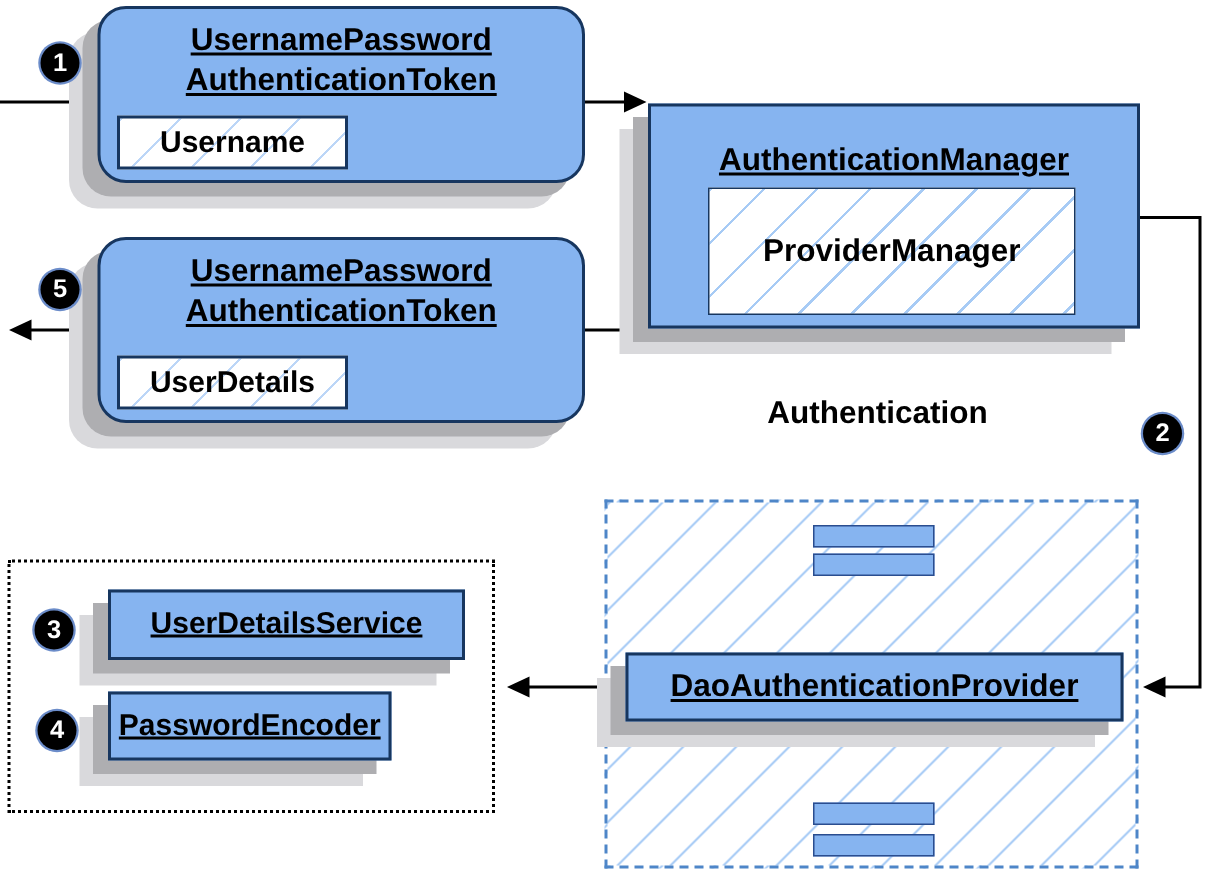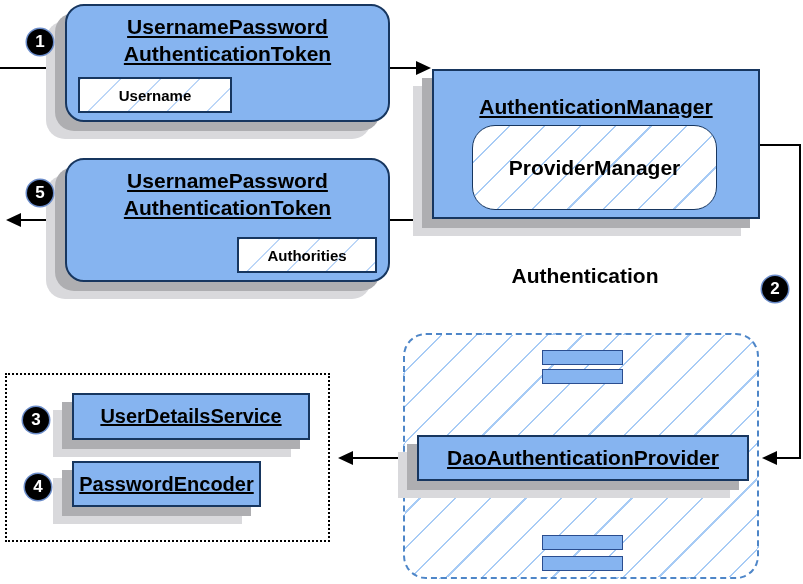--- a/index.html
+++ b/index.html
@@ -28,30 +28,29 @@
     border:2px solid var(--box-border);
     box-shadow:-10px 9px 0 var(--shadow-dark), -19px 17px 0 var(--shadow-light);
     z-index:3;
     text-decoration:underline;
   }
   .token{border-radius:19px;border-width:2.5px;}
   .token-title{text-align:center;font-size:21px;line-height:27px;padding-top:7px;}
   .hatch{
     background-color:#fff;
     background-image:repeating-linear-gradient(135deg,var(--hatch-line) 0 1.6px,transparent 1.6px 25px);
-    border-radius:23px;
   }
   .hatch-light{
     background-color:#fff;
     background-image:repeating-linear-gradient(135deg,var(--hatch-line-light) 0 1.4px,transparent 1.4px 28px);
   }
   .field{
     border:2.5px solid var(--box-border);
     display:flex;align-items:center;justify-content:center;
-    font-size:15px;z-index:4;text-align:right;
+    font-size:20px;z-index:4;text-align:right;
   }
   .innerbox{
     border:1.5px solid var(--box-border);
     display:flex;align-items:center;justify-content:center;
     font-size:21px;
   }
   .mgr-title{text-align:center;font-size:21px;padding-top:24px;}
   .centered-label{display:flex;align-items:center;justify-content:center;font-size:21px;}
   .providers-zone{
     border:2.5px dashed var(--dashed-border);
@@ -117,21 +116,21 @@
       <div>AuthenticationToken</div>
     </div>
     <div class="abs field hatch-light" style="left:11px;top:71px;width:154px;height:36px;">Username</div>
   </div>
 
   <div class="abs bluebox token" style="left:65px;top:158px;width:325px;height:124px;">
     <div class="token-title">
       <div>UsernamePassword</div>
       <div>AuthenticationToken</div>
     </div>
-    <div class="abs field hatch-light" style="left:170px;top:77px;width:140px;height:36px;">Authorities</div>
+    <div class="abs field hatch-light" style="left:11px;top:77px;width:154px;height:36px;">UserDetails</div>
   </div>
 
   <div class="abs bluebox" style="left:432px;top:69px;width:328px;height:150px;">
     <div class="mgr-title">AuthenticationManager</div>
     <div class="abs innerbox hatch" style="left:38px;top:54px;width:245px;height:85px;">ProviderManager</div>
   </div>
 
   <div class="abs providers-title" style="left:455px;top:264px;width:260px;">
     <div>Authentication</div>
   </div>

